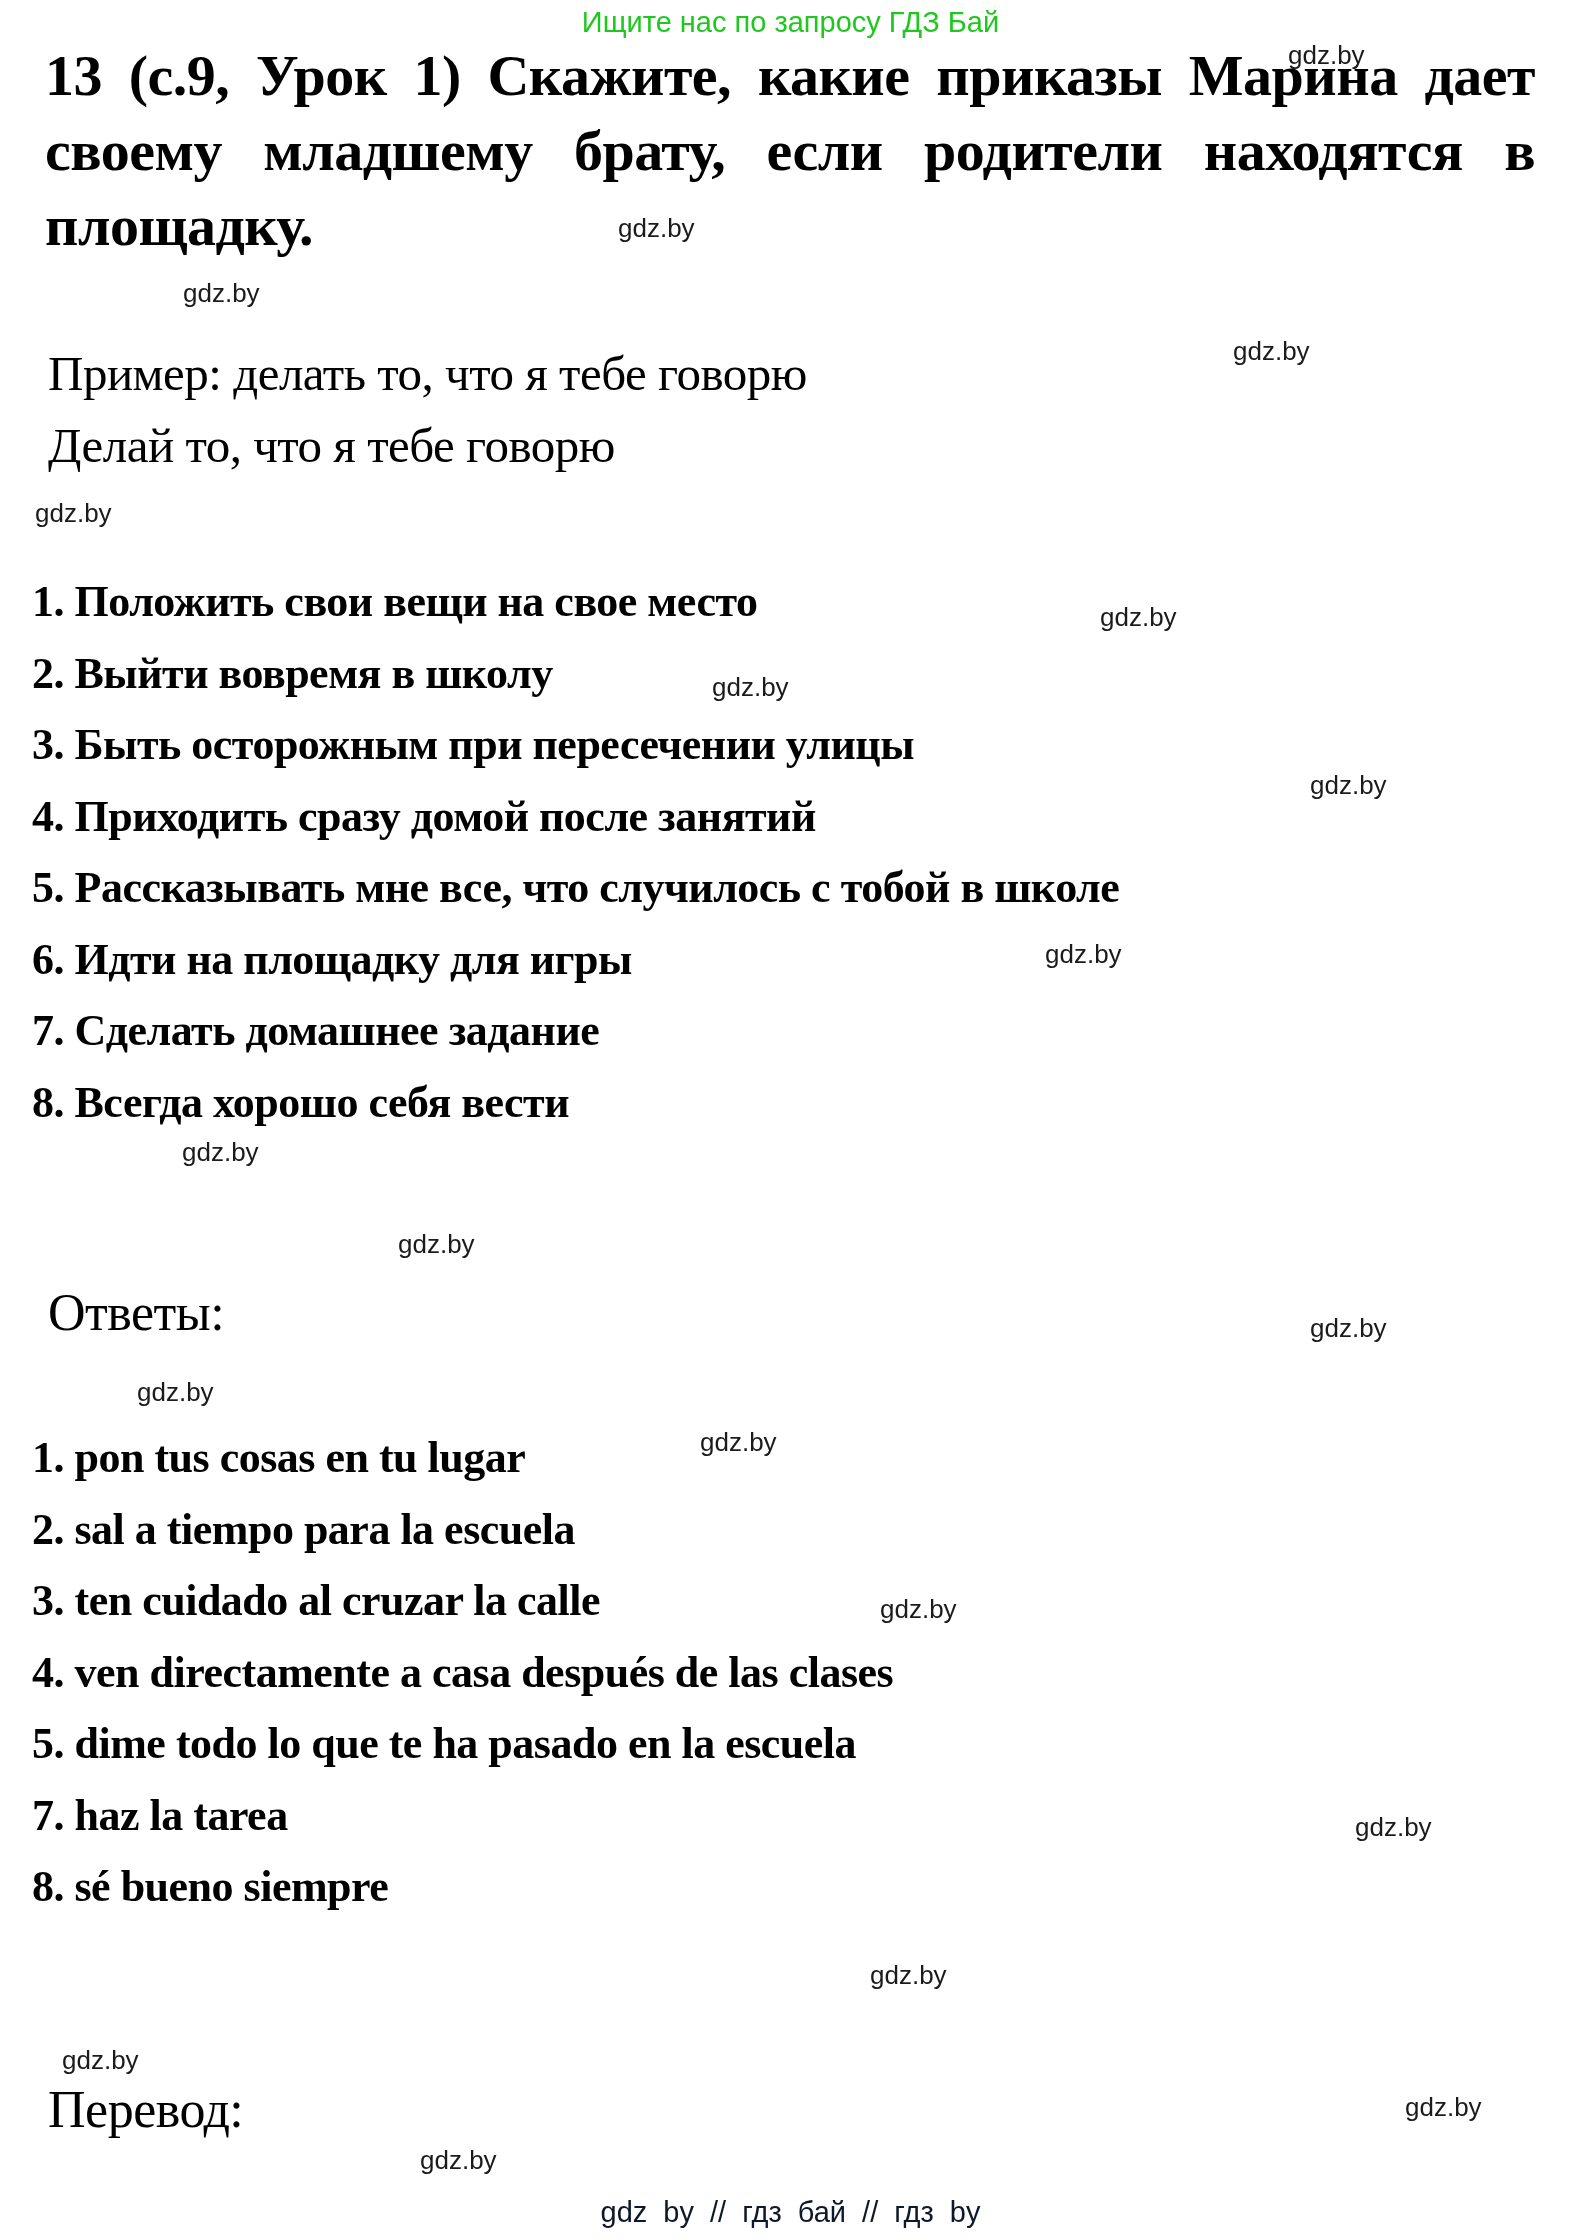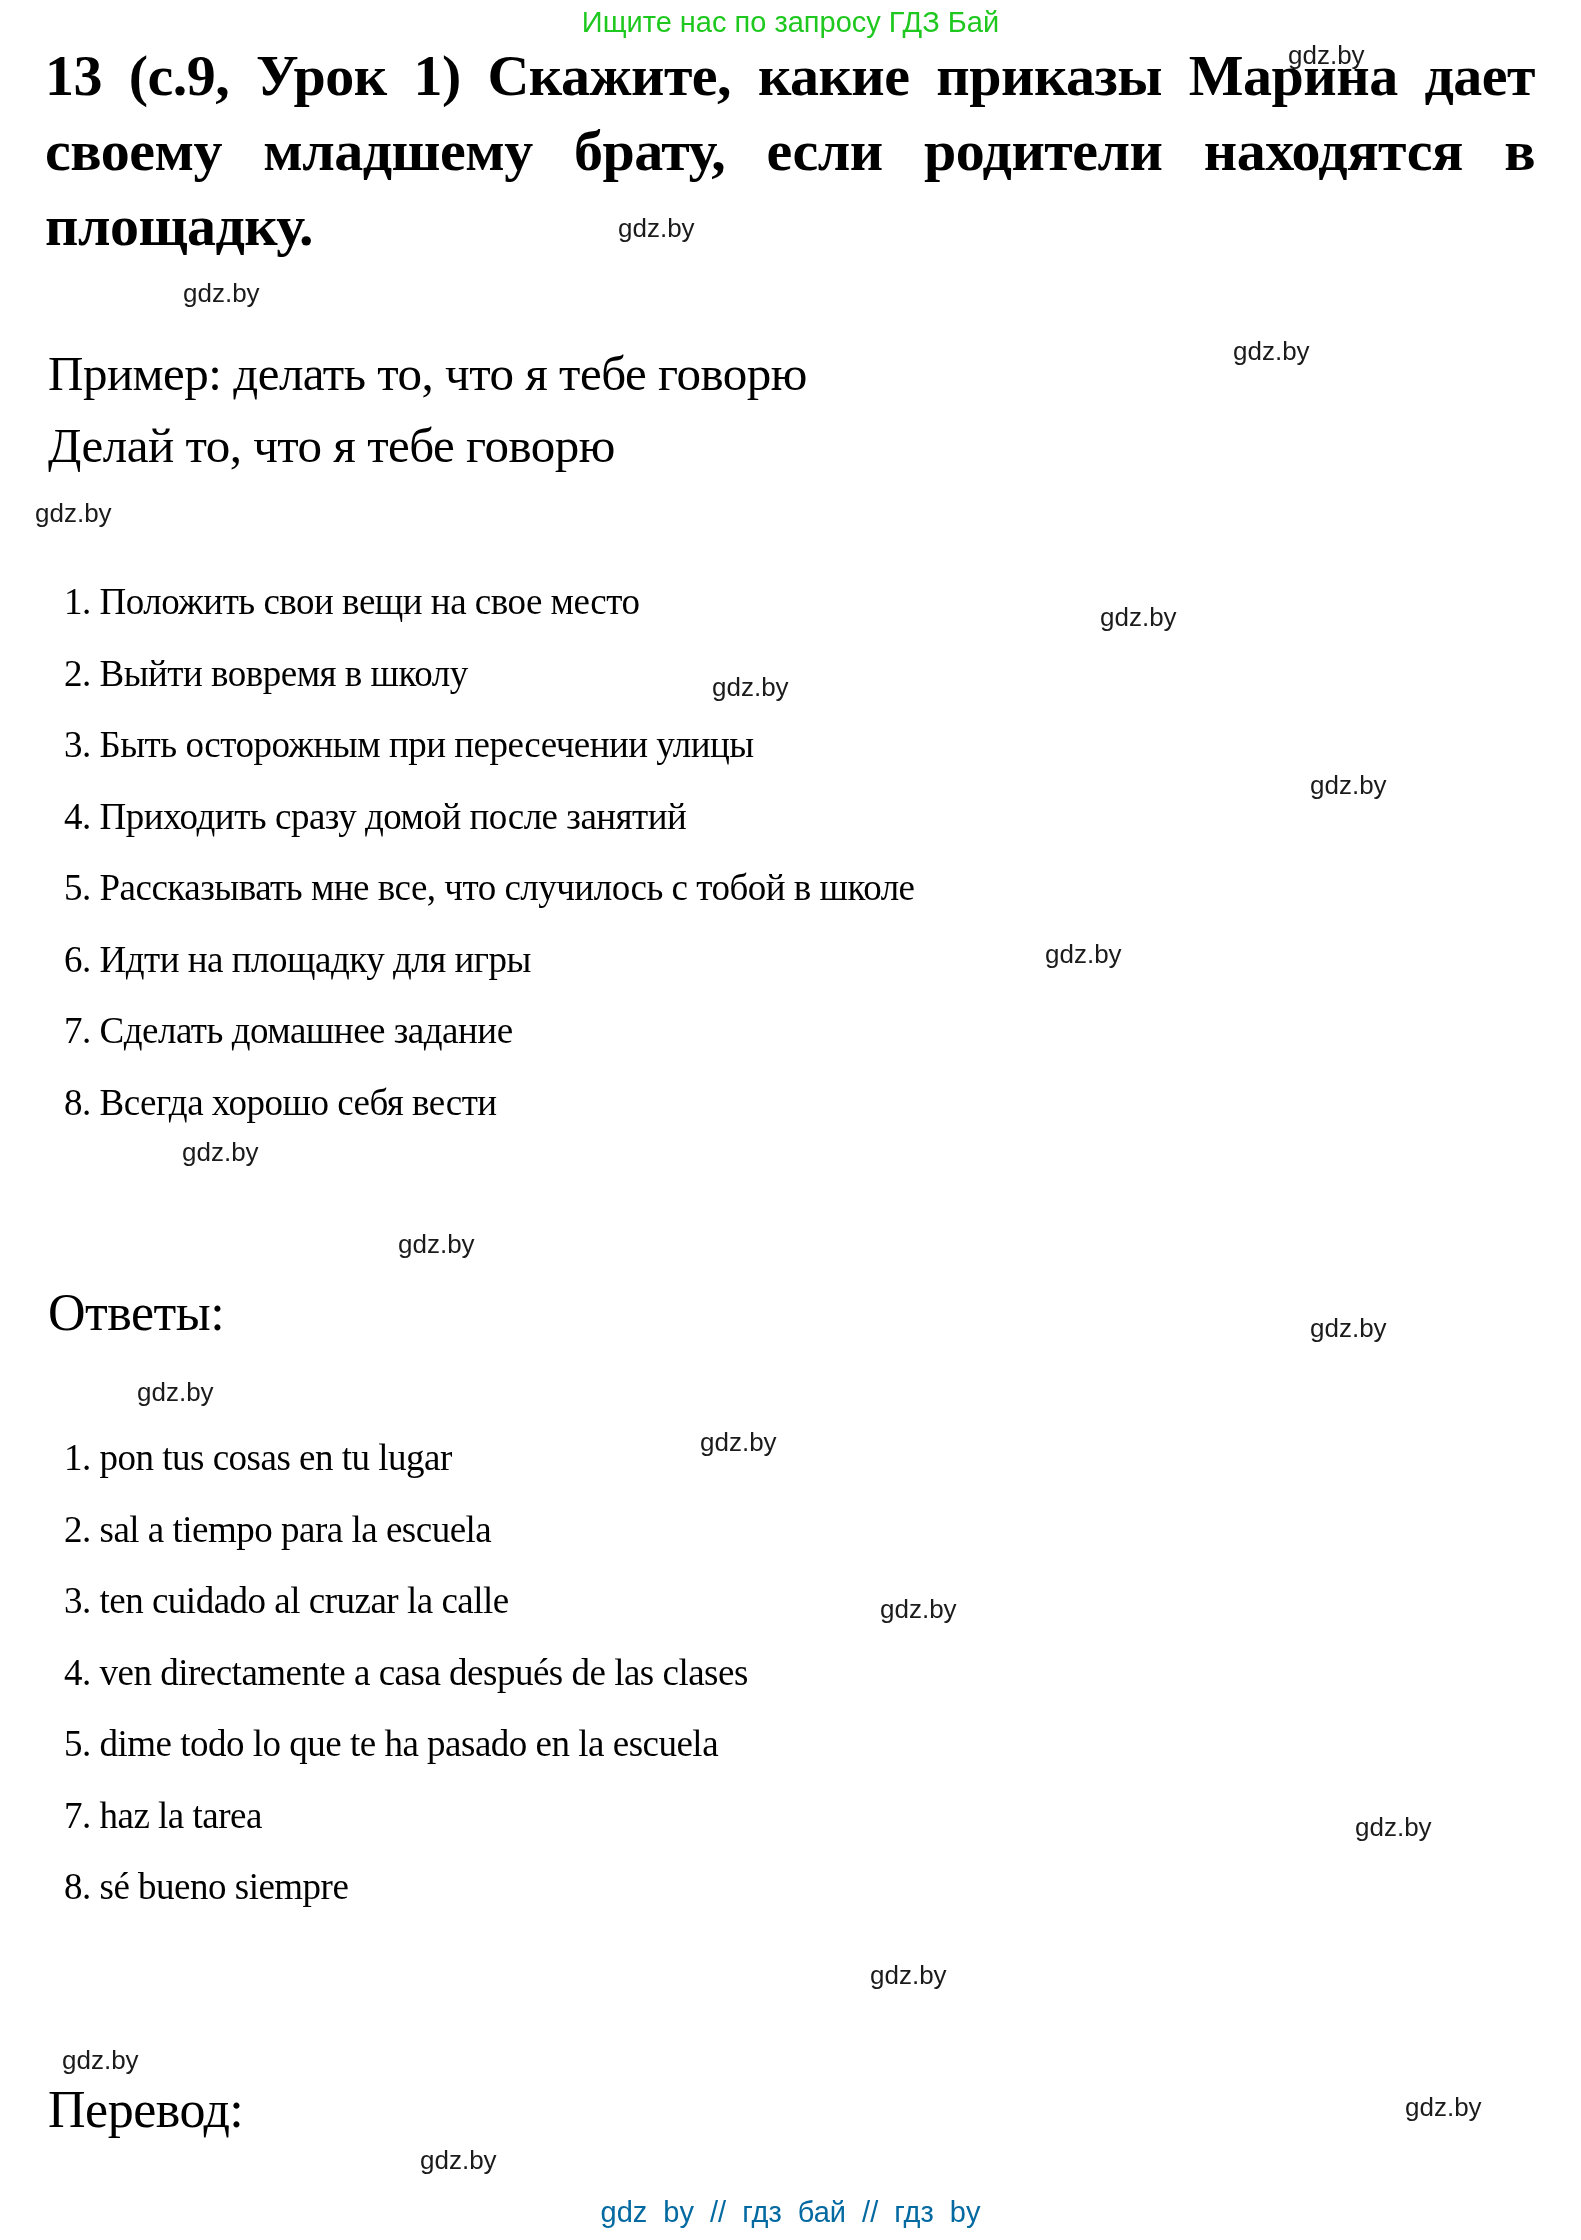--- a/index.html
+++ b/index.html
@@ -51,23 +51,24 @@
     font-size: 49px;
     letter-spacing: -0.5px;
   }
   .body-line {
     height: 72px;
     line-height: 72px;
     white-space: nowrap;
   }
   .list-block {
     position: absolute;
-    left: 64px;
-    font-size: 37px;
+    left: 32px;
+    font-size: 44px;
     letter-spacing: -0.5px;
+    font-weight: bold;
   }
   .list-block .body-line { height: 71.5px; line-height: 71.5px; }
   .list-ru { top: 566px; }
   .list-es { top: 1422px; }
   .section-heading {
     position: absolute;
     left: 48px;
     font-size: 52px;
     letter-spacing: -0.5px;
     line-height: 60px;
@@ -75,21 +76,21 @@
   .heading-answers { top: 1283px; }
   .heading-translation { top: 2080px; }
   .footer {
     position: absolute;
     top: 2196px; left: 0;
     width: 100%;
     text-align: center;
     font-family: "Liberation Sans", sans-serif;
     font-size: 29px;
     word-spacing: 8px;
-    color: #0369a1;
+    color: #0f172a;
   }
 </style>
 </head>
 <body>
 
 <div class="page">
 
   <div class="banner">Ищите нас по запросу ГДЗ Бай</div>
 
   <span class="wm" style="left:1288px; top:40px;">gdz.by</span>

